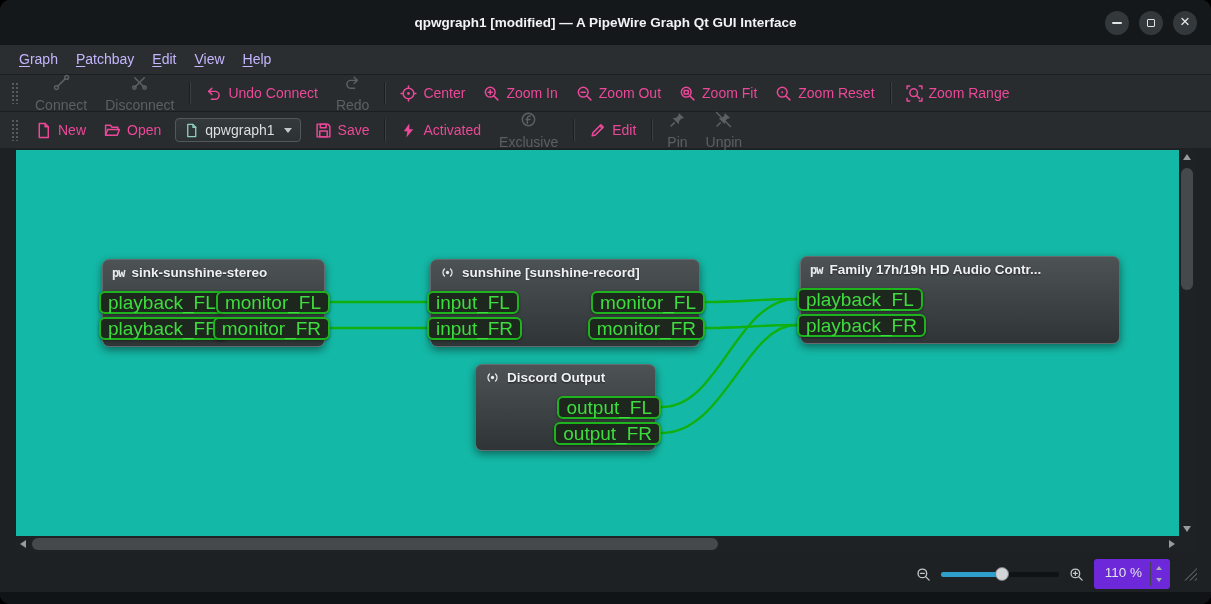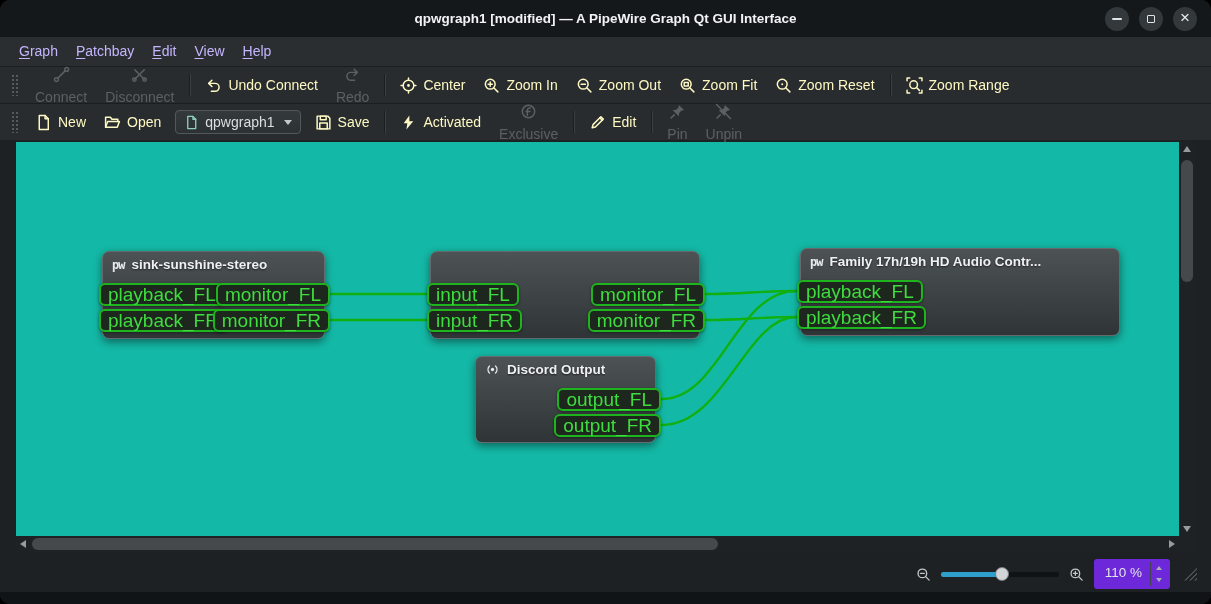--- a/index.html
+++ b/index.html
@@ -1,35 +1,35 @@
 <!DOCTYPE html>
 <html><head>
 <meta charset="utf-8">
 <style>
   html,body{margin:0;padding:0;background:#000;}
   body{width:1211px;height:604px;overflow:hidden;font-family:"Liberation Sans","DejaVu Sans",sans-serif;}
   .window{width:1211px;height:604px;display:flex;flex-direction:column;background:#1d2123;border-radius:10px;overflow:hidden;box-sizing:border-box;}
 
   
-  .titlebar{height:37px;background:#15181a;position:relative;display:flex;align-items:center;flex:none;}
+  .titlebar{height:45px;background:#15181a;position:relative;display:flex;align-items:center;flex:none;}
   .title{position:absolute;left:0;right:0;text-align:center;color:#f2f3f4;font-size:13.5px;font-weight:bold;}
   .win-controls{margin-left:auto;display:flex;gap:10px;padding-right:14px;z-index:2;}
   .wbtn{width:24px;height:24px;border-radius:50%;background:#32383b;display:flex;align-items:center;justify-content:center;cursor:default;}
   .glyph-min{width:10px;height:2px;background:#e2e3e4;border-radius:1px;}
   .glyph-max{width:8px;height:8px;border:1.5px solid #e2e3e4;border-radius:1px;box-sizing:border-box;}
   .glyph-close{color:#e9eaeb;font-size:17px;line-height:1;margin-top:-2px;}
 
   
   .menubar{height:29px;background:#2a2e30;display:flex;align-items:stretch;padding-left:10px;flex:none;}
   .menu-item{line-height:29px;padding:0 9px;font-size:14px;color:#c4b5fd;}
 
   
   .toolbar{height:37px;background:#282c2e;border-top:1px solid #1b1e20;display:flex;align-items:center;padding-left:8px;gap:2px;flex:none;box-sizing:border-box;}
   .handle{width:7px;height:22px;margin:0 7px 0 3px;background-image:radial-gradient(circle,#565b5e 1px,transparent 1.2px);background-size:4px 4px;}
-  .tbtn{display:flex;align-items:center;gap:6px;padding:4px 8px;border-radius:4px;color:#fef9c3;font-size:14px;white-space:nowrap;}
+  .tbtn{display:flex;align-items:center;gap:6px;padding:4px 8px;border-radius:4px;color:#ec4899;font-size:14px;white-space:nowrap;}
   .tbtn.disabled{color:#5b6064;flex-direction:column;}
   .sep{width:1px;height:22px;background:#1c1f21;box-shadow:1px 0 0 #3a3f42;margin:0 5px;flex:none;}
   .ic{width:17px;height:17px;stroke:currentColor;fill:none;stroke-width:1.4;stroke-linecap:round;stroke-linejoin:round;flex:none;}
   .ic.small{width:15px;height:15px;}
   .dropbtn{display:flex;align-items:center;gap:6px;border:1px solid #53585c;background:linear-gradient(#34393c,#2c3134);border-radius:4px;padding:3px 8px;color:#dcdee0;font-size:14px;margin:0 4px;}
   .tint-file{color:#8fcfc0;}
   .drop-arrow{width:0;height:0;border-left:4px solid transparent;border-right:4px solid transparent;border-top:5px solid #c5c8ca;margin-left:3px;}
 
   
   .canvas-area{flex:1;margin:2px 16px 4px 16px;display:grid;grid-template-columns:1fr 16px;grid-template-rows:1fr 16px;}
@@ -277,20 +277,27 @@
           <span class="pw">pw</span>
           <span class="node-title">sink-sunshine-stereo</span>
         </div>
         <div class="port p-in p-r1">playback_FL</div>
         <div class="port p-in p-r2">playback_FR</div>
         <div class="port p-out p-r1">monitor_FL</div>
         <div class="port p-out p-r2">monitor_FR</div>
       </div>
 
       <div class="node" style="left:408px;top:103px;width:270px;height:88px">
+        <div class="node-head">
+          <svg class="stream-ic" viewBox="0 0 16 16">
+              <circle cx="8" cy="8" r="1.8" fill="currentColor" stroke="none"></circle>
+              <path d="M4.8 4.2 a5.2 5.2 0 0 0 0 7.6 M11.2 4.2 a5.2 5.2 0 0 1 0 7.6"></path>
+            </svg>
+          <span class="node-title">sunshine [sunshine-record]</span>
+        </div>
         <div class="port p-in p-r1">input_FL</div>
         <div class="port p-in p-r2">input_FR</div>
         <div class="port p-out p-r1">monitor_FL</div>
         <div class="port p-out p-r2">monitor_FR</div>
       </div>
 
       <div class="node" style="left:778px;top:100px;width:320px;height:88px">
         <div class="node-head">
           <span class="pw">pw</span>
           <span class="node-title">Family 17h/19h HD Audio Contr...</span>

